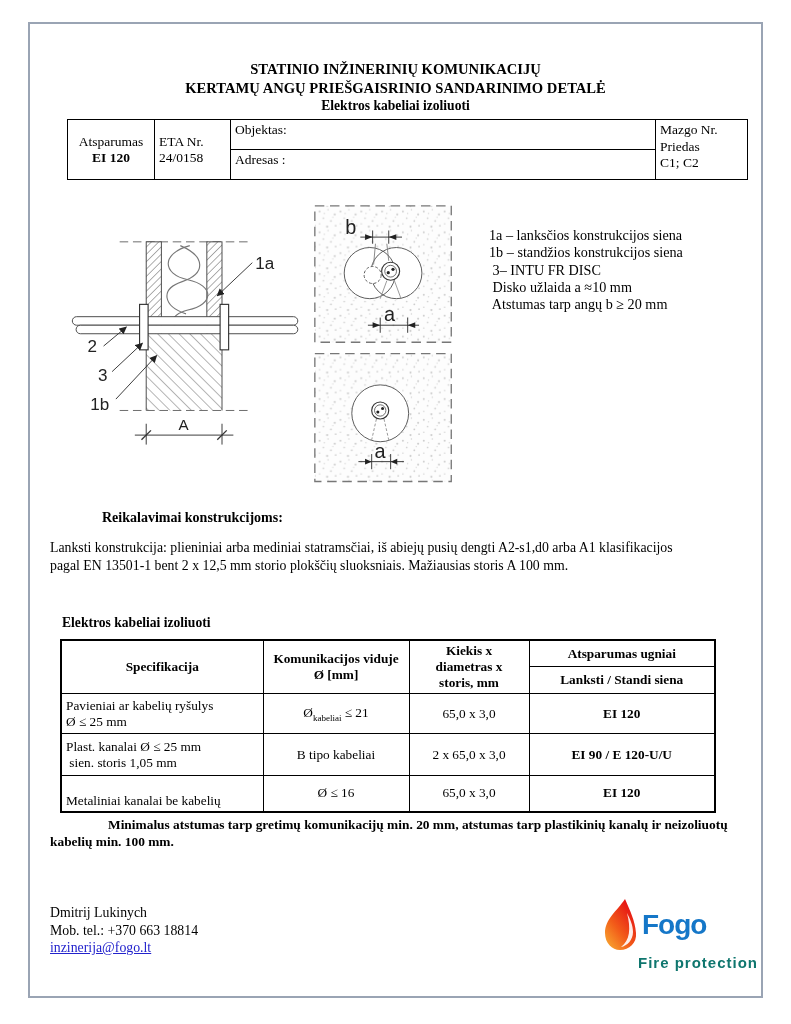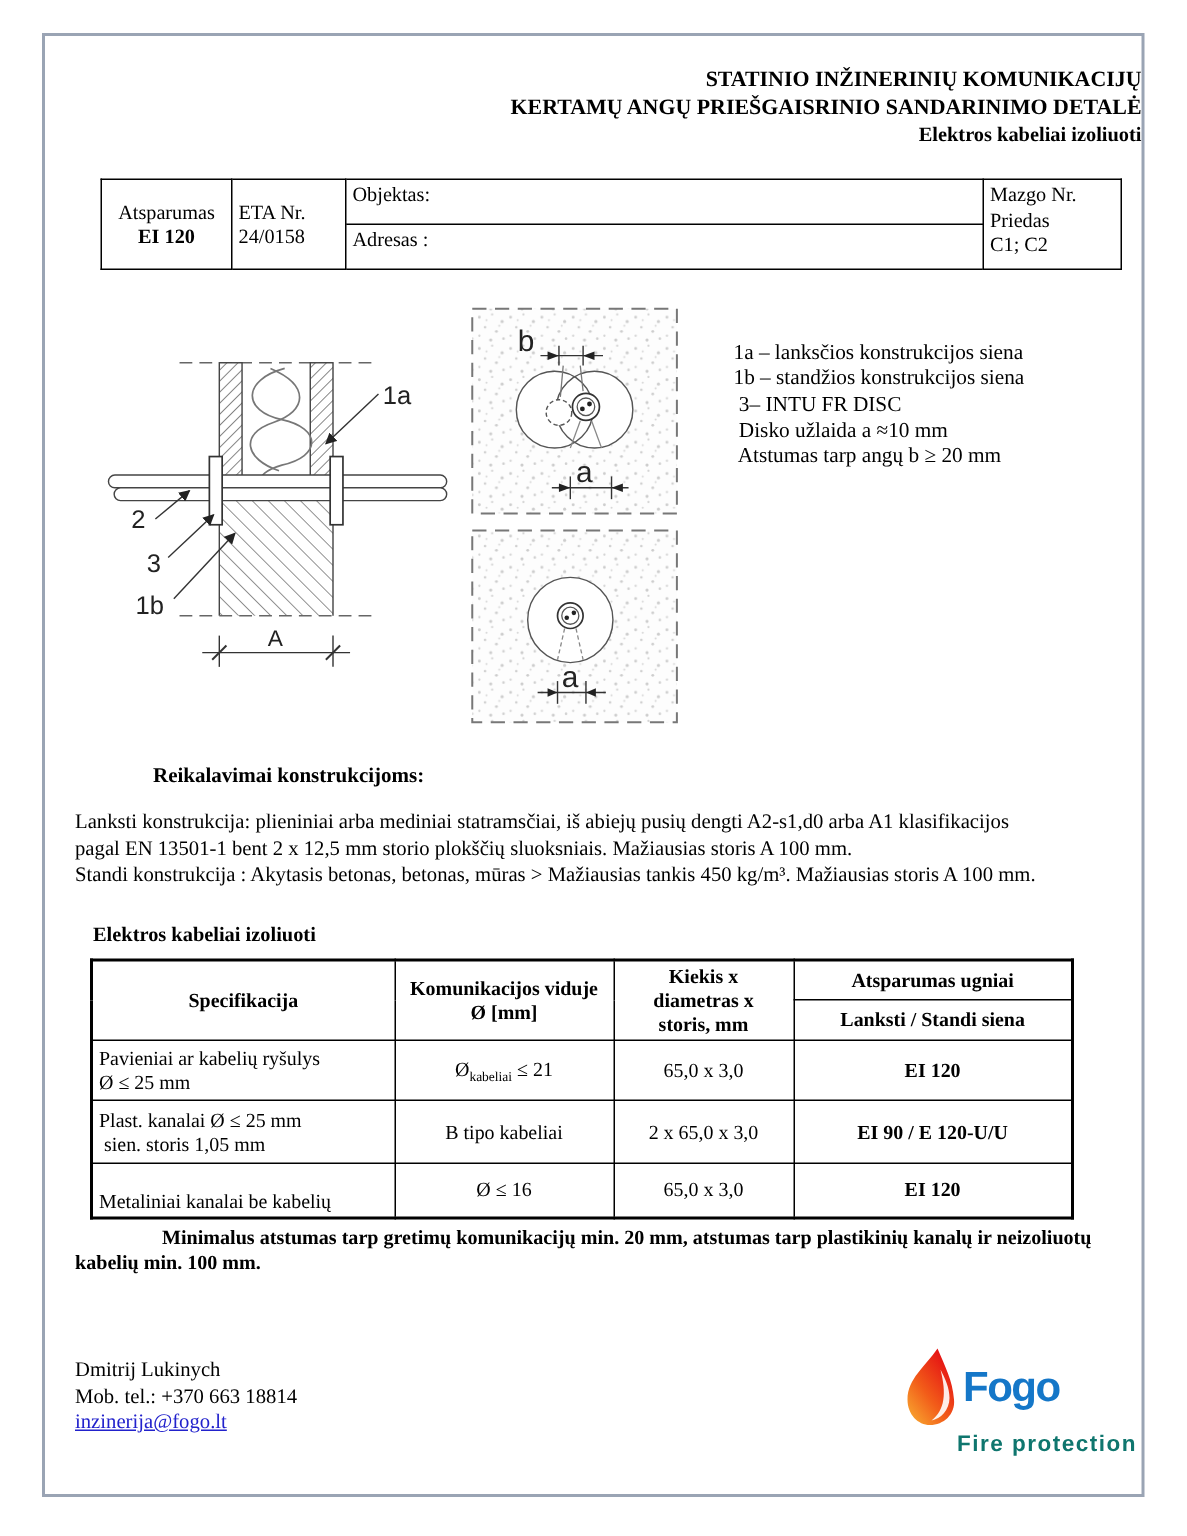--- a/index.html
+++ b/index.html
@@ -7,21 +7,21 @@
   body {
     width:791px; height:1024px; position:relative;
     font-family:"Liberation Serif","DejaVu Serif",serif;
     color:#000;
   }
   .page {
     position:absolute; left:28px; top:22px; width:735px; height:976px;
     border:2px solid #9aa4b4; background:#fff;
   }
   
-  .title-block { position:absolute; top:20px; left:0; width:100%; text-align:right; font-weight:bold; }
+  .title-block { position:absolute; top:36px; left:0; width:100%; text-align:center; font-weight:bold; }
   .title-line1, .title-line2 { font-size:14.6px; line-height:18.5px; }
   .title-line3 { font-size:13.6px; line-height:18px; }
   
   table { border-collapse:collapse; }
   .hdr-table { position:absolute; left:37px; top:95px; width:680px; table-layout:fixed; }
   .hdr-table td { border:1px solid #000; vertical-align:top; font-size:13.5px; padding:2px 4px; }
   .hdr-table .c-resist { width:87px; text-align:center; vertical-align:middle; }
   .hdr-table .c-eta { width:76px; vertical-align:middle; }
   .hdr-table .c-obj { width:425px; height:30px; }
   .hdr-table .c-node { width:92px; line-height:16.5px; }
@@ -214,21 +214,20 @@
     <div>1b – standžios konstrukcijos siena</div>
     <div> 3– INTU FR DISC</div>
     <div> Disko užlaida a ≈10 mm</div>
     <div> Atstumas tarp angų b ≥ 20 mm</div>
   </div>
 
   <div class="req-heading">Reikalavimai konstrukcijoms:</div>
   <div class="req-text">
     <div>Lanksti konstrukcija: plieniniai arba mediniai statramsčiai, iš abiejų pusių dengti A2-s1,d0 arba A1 klasifikacijos</div>
     <div>pagal EN 13501-1 bent 2 x 12,5 mm storio plokščių sluoksniais. Mažiausias storis A 100 mm.</div>
-    <div>Standi konstrukcija : Akytasis betonas, betonas, mūras &gt; Mažiausias tankis 450 kg/m³. Mažiausias storis A  100 mm.</div>
   </div>
 
   <div class="spec-heading">Elektros kabeliai izoliuoti</div>
   <table class="spec-table">
     <tbody>
         <tr>
       <th class="col-spec" rowspan="2">Specifikacija</th>
       <th class="col-comm" rowspan="2">Komunikacijos viduje
 Ø [mm]</th>
       <th class="col-qty" rowspan="2">Kiekis x

